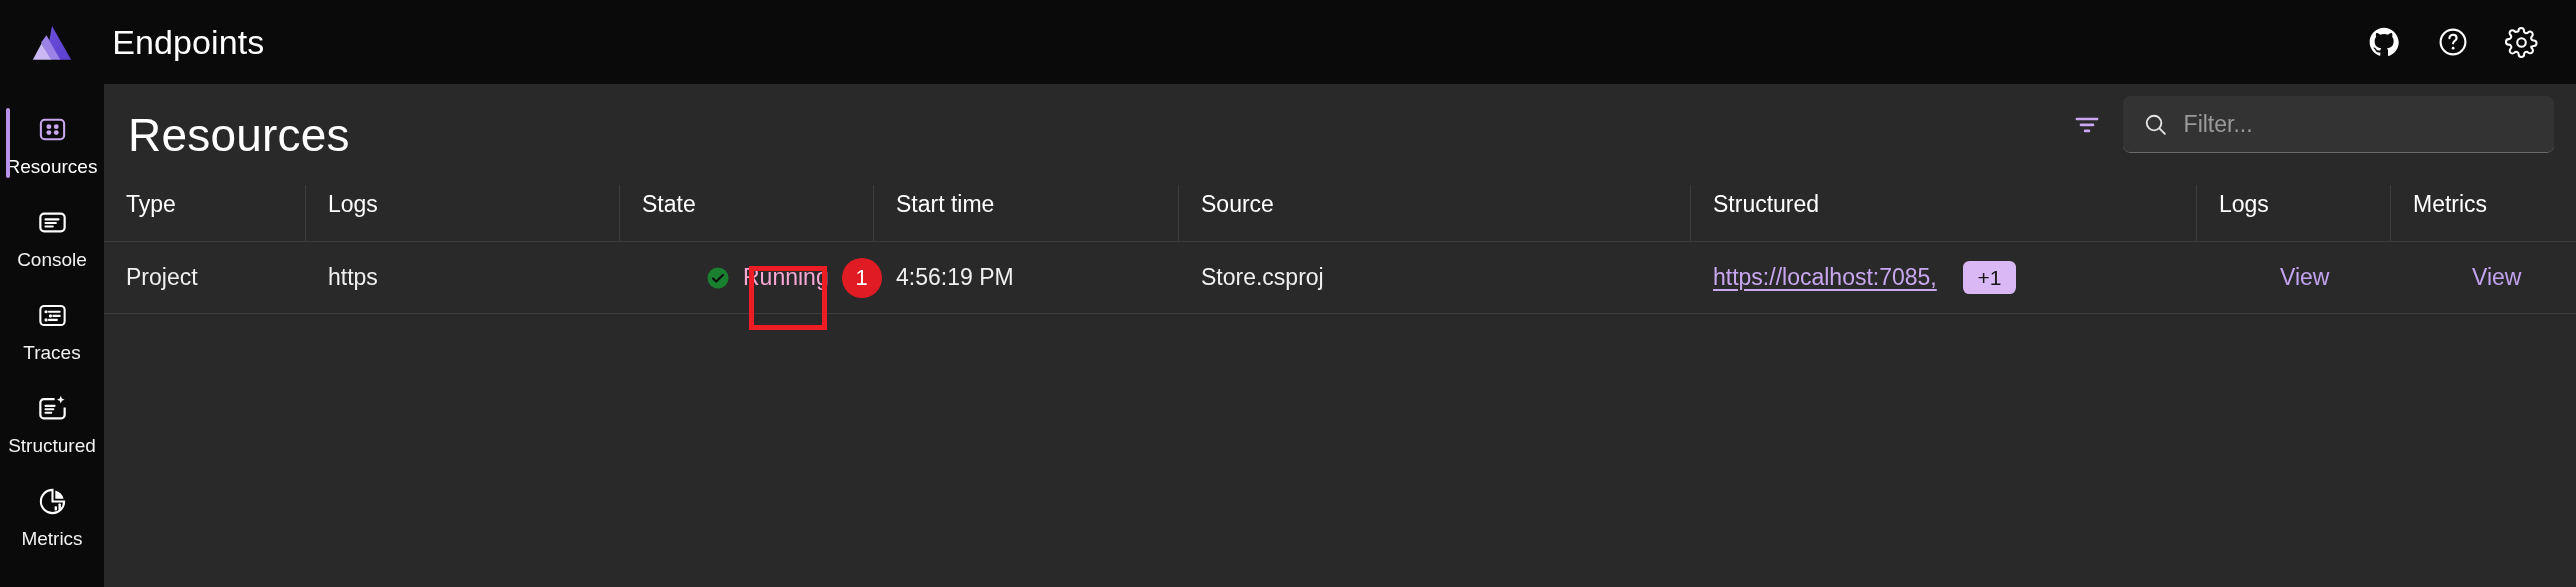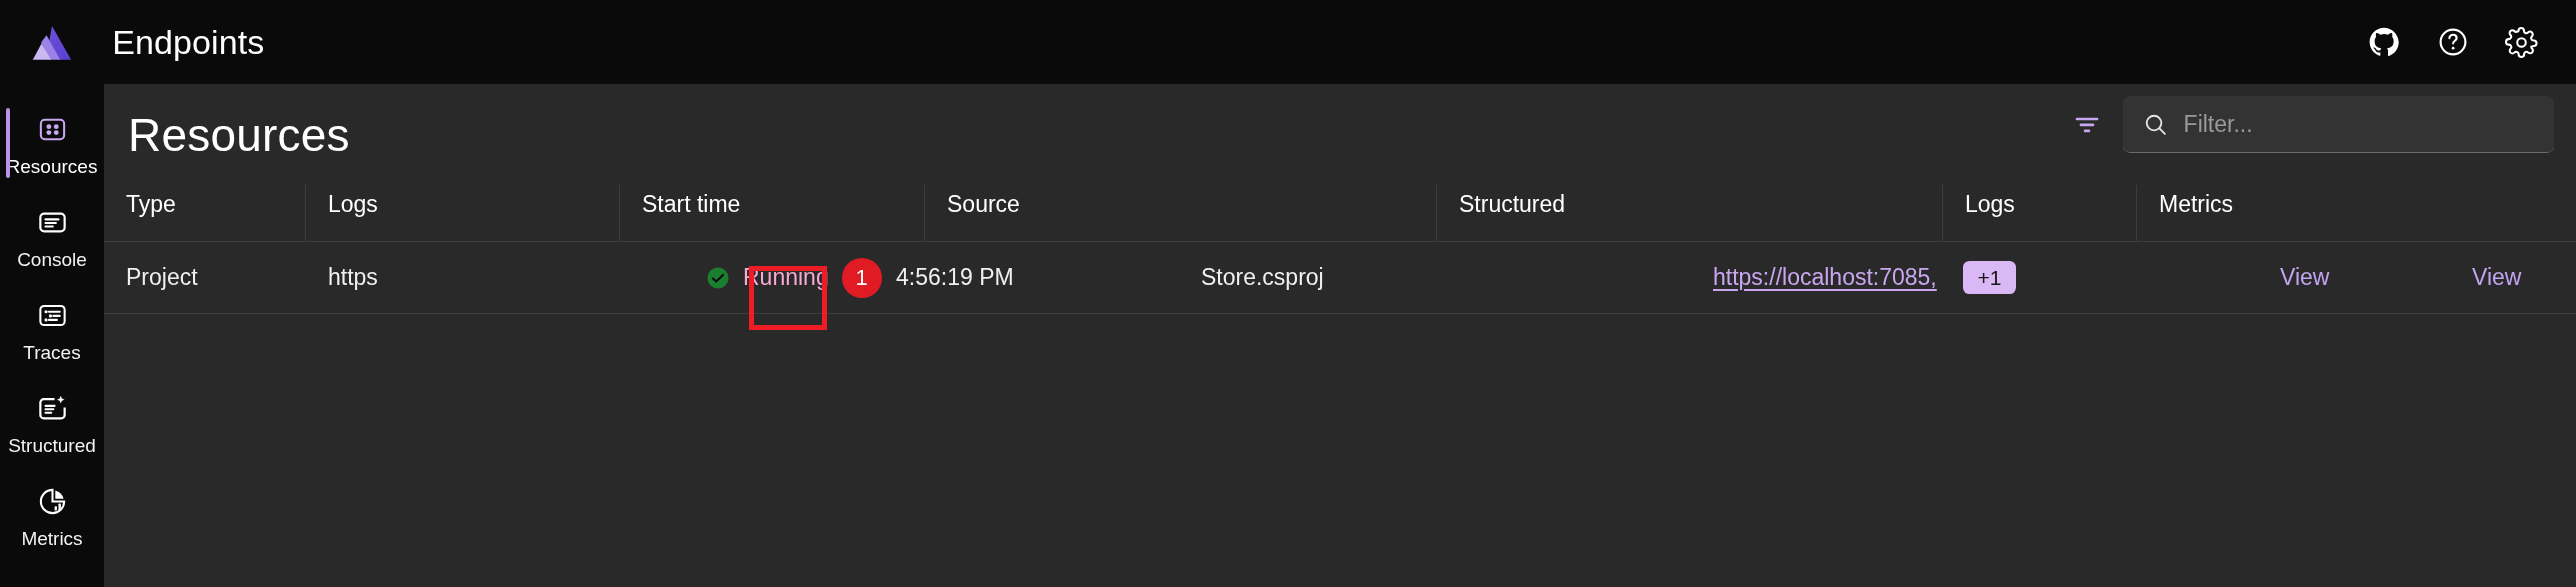--- a/index.html
+++ b/index.html
@@ -447,20 +447,21 @@
           <input class="search-input" type="text" placeholder="Filter..." style="">
         </div>
       </div>
     </div>
 
     <div class="table">
 
       <div class="trow thead">
         <div class="cell c-type">Type</div>
         <div class="cell c-name">Logs</div>
+        <div class="cell c-state">State</div>
         <div class="cell c-start">Start time</div>
         <div class="cell c-source">Source</div>
         <div class="cell c-endpoints">Structured</div>
         <div class="cell c-logs">Logs</div>
         <div class="cell c-details">Metrics</div>
       </div>
 
       <div class="trow tbody-row">
 
         <div class="cell c-type body-cell">Project</div>

